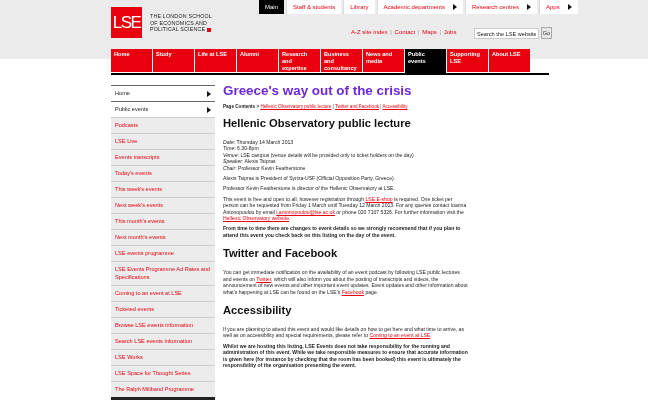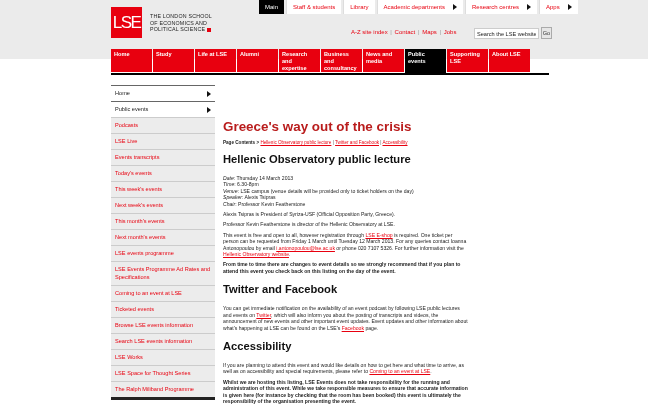--- a/index.html
+++ b/index.html
@@ -30,21 +30,21 @@
 
   .sidebar { position: absolute; left: 111px; top: 85px; width: 104px; }
   .side-item { height: 16px; border-top: 1px solid #999; font-size: 5.6px; line-height: 15px; padding-left: 4px; position: relative; }
   .side-item.dark { color: #222; background: #fff; border-top: 1px solid #666; }
   .side-item.red { color: #e8000f; background: #ececec; border-top: 1px solid #ccc; }
   .side-item.tall { height: 24px; line-height: 7.5px; padding-top: 4px; }
   .side-item .tri { position: absolute; right: 4px; top: 5px; }
   .side-bottom { height: 3px; background: #222; }
 
   .content { position: absolute; left: 223px; top: 83px; width: 245px; }
-  .page-title { font-size: 13.4px; color: #b91c1c; line-height: 15px; margin-bottom: 6px; margin-top: 36px; }
+  .page-title { font-size: 13.4px; color: #6d28d9; line-height: 15px; margin-bottom: 6px; }
   .page-contents { font-size: 4.6px; margin-bottom: 8px; }
   .page-contents b { color: #222; }
   .page-contents a { color: #e8000f; text-decoration: underline; }
   .page-contents .sep { color: #555; }
   .h2 { font-size: 11.2px; color: #111; line-height: 13px; margin-bottom: 9px; }
   .para { font-size: 5.1px; line-height: 6.4px; color: #222; margin-bottom: 4px; }
   .para i { font-style: italic; }
   .para a { color: #e8000f; text-decoration: underline; }
   .para.bold { font-weight: bold; }
 </style>

